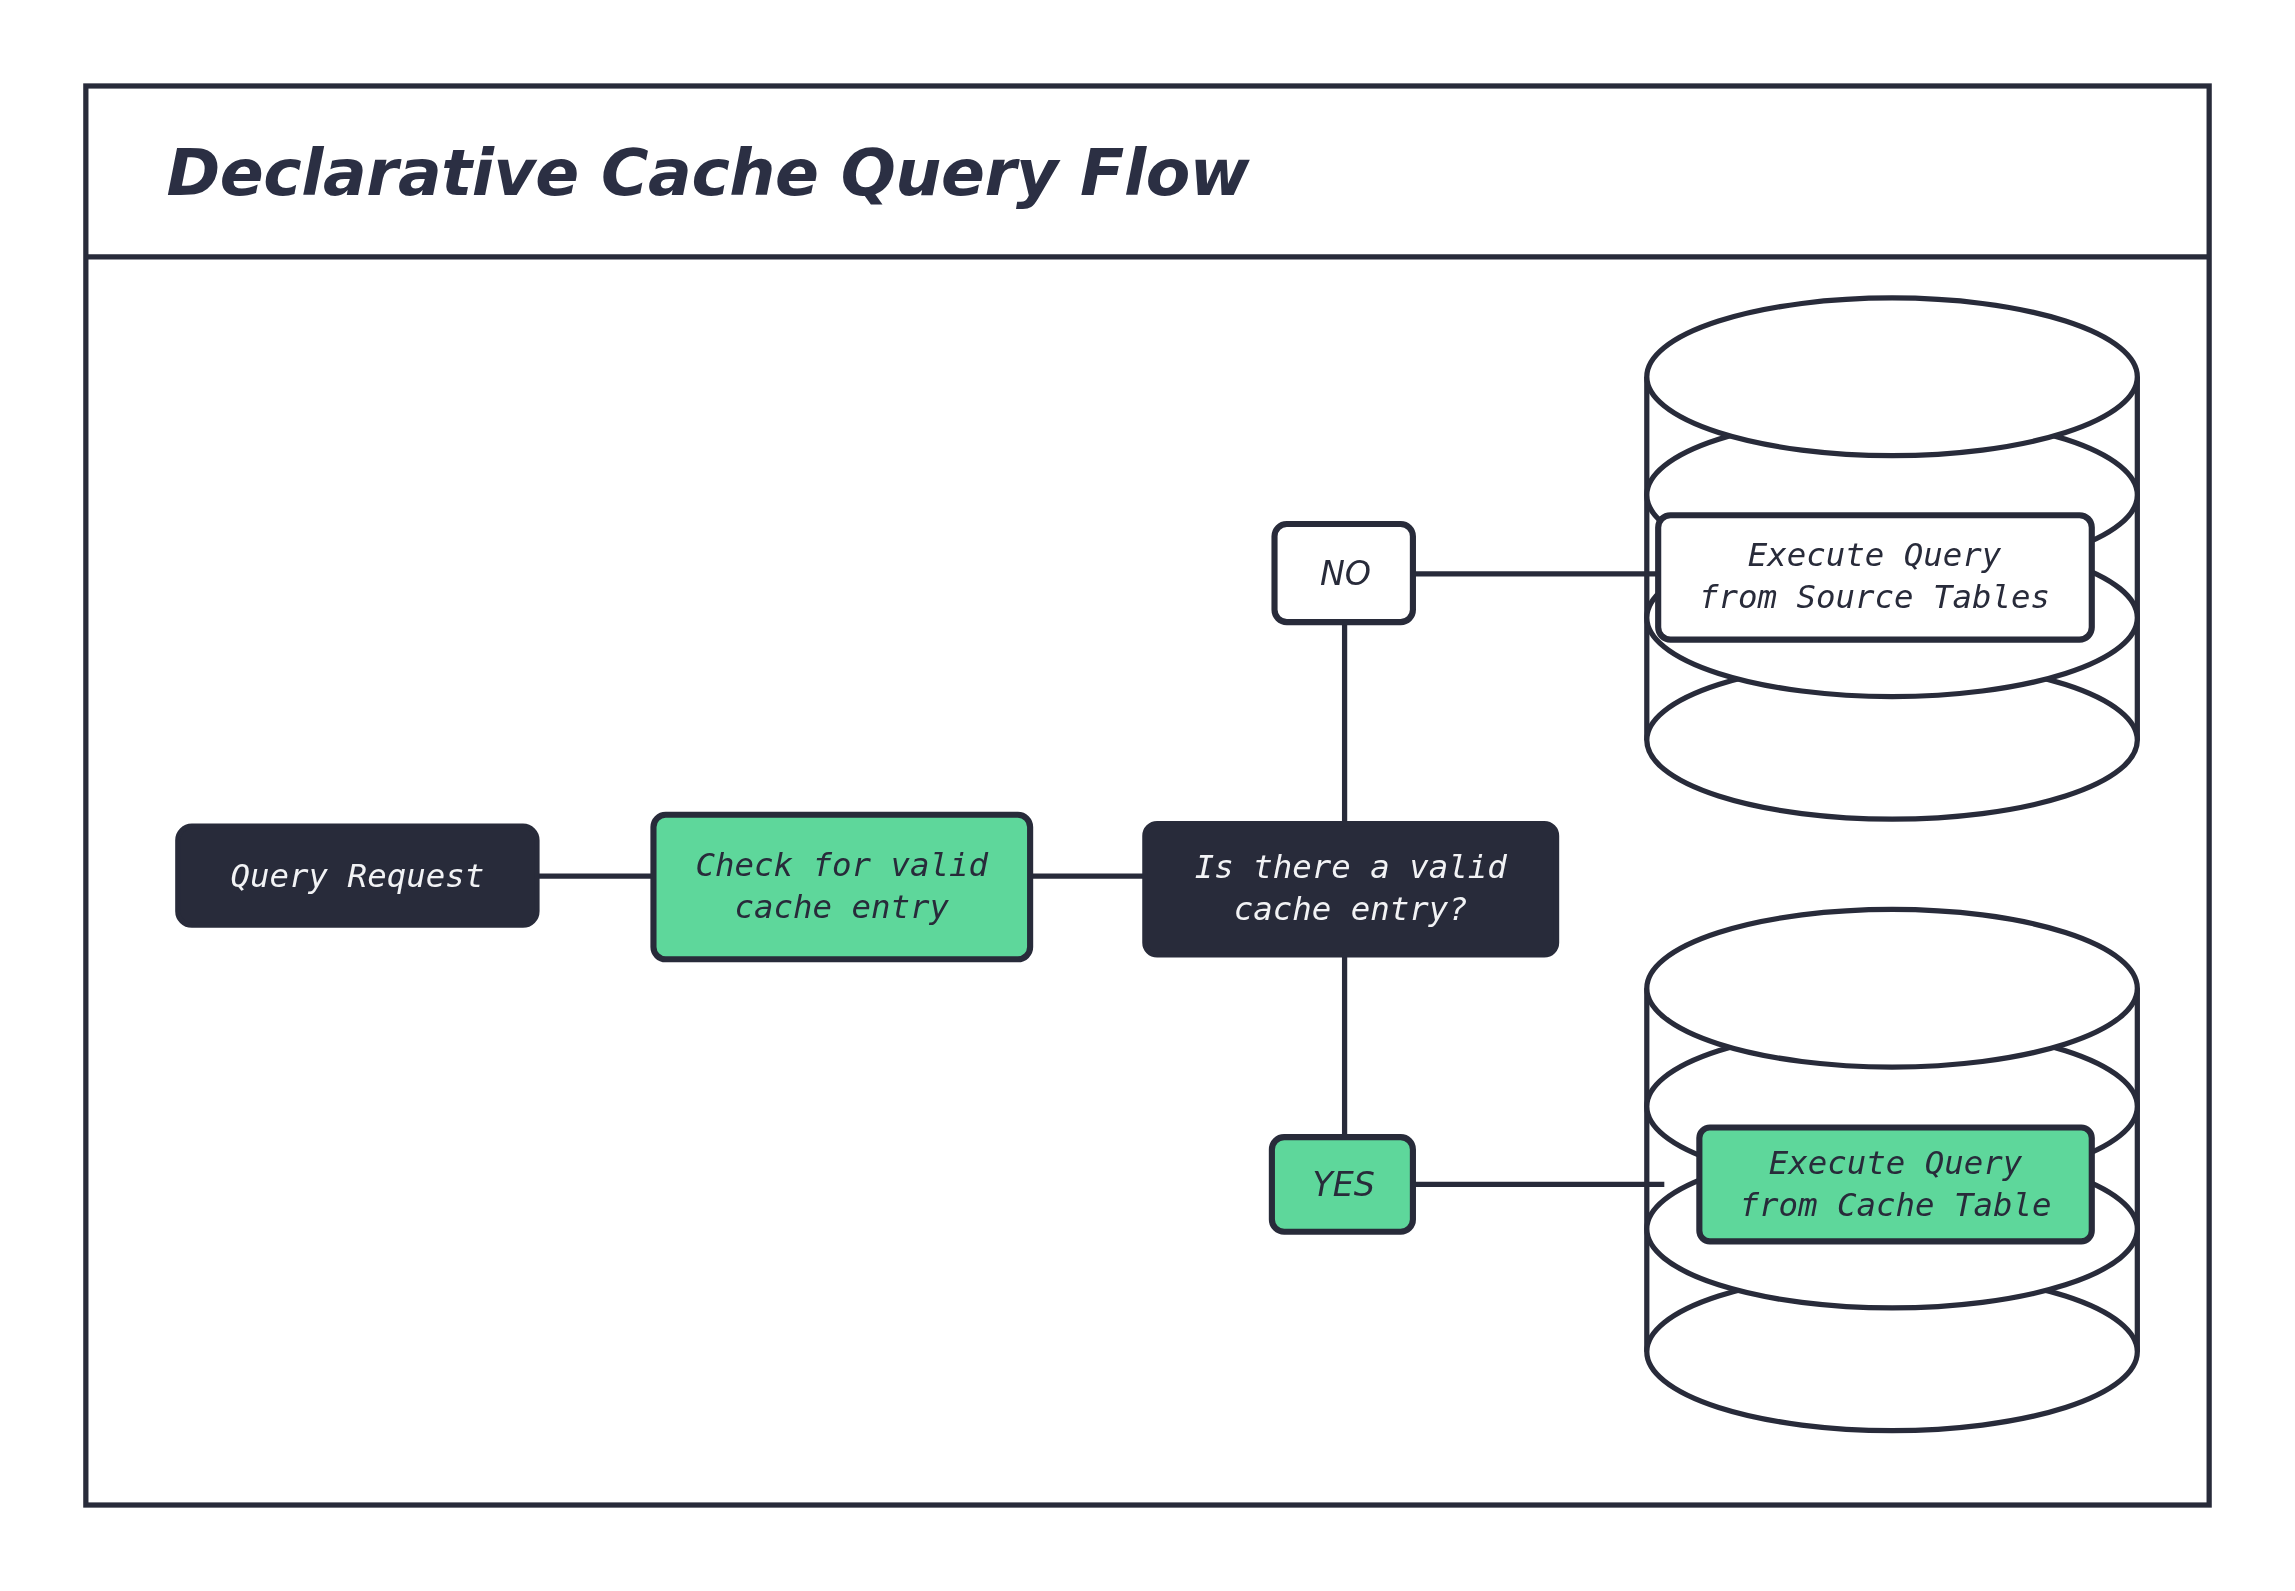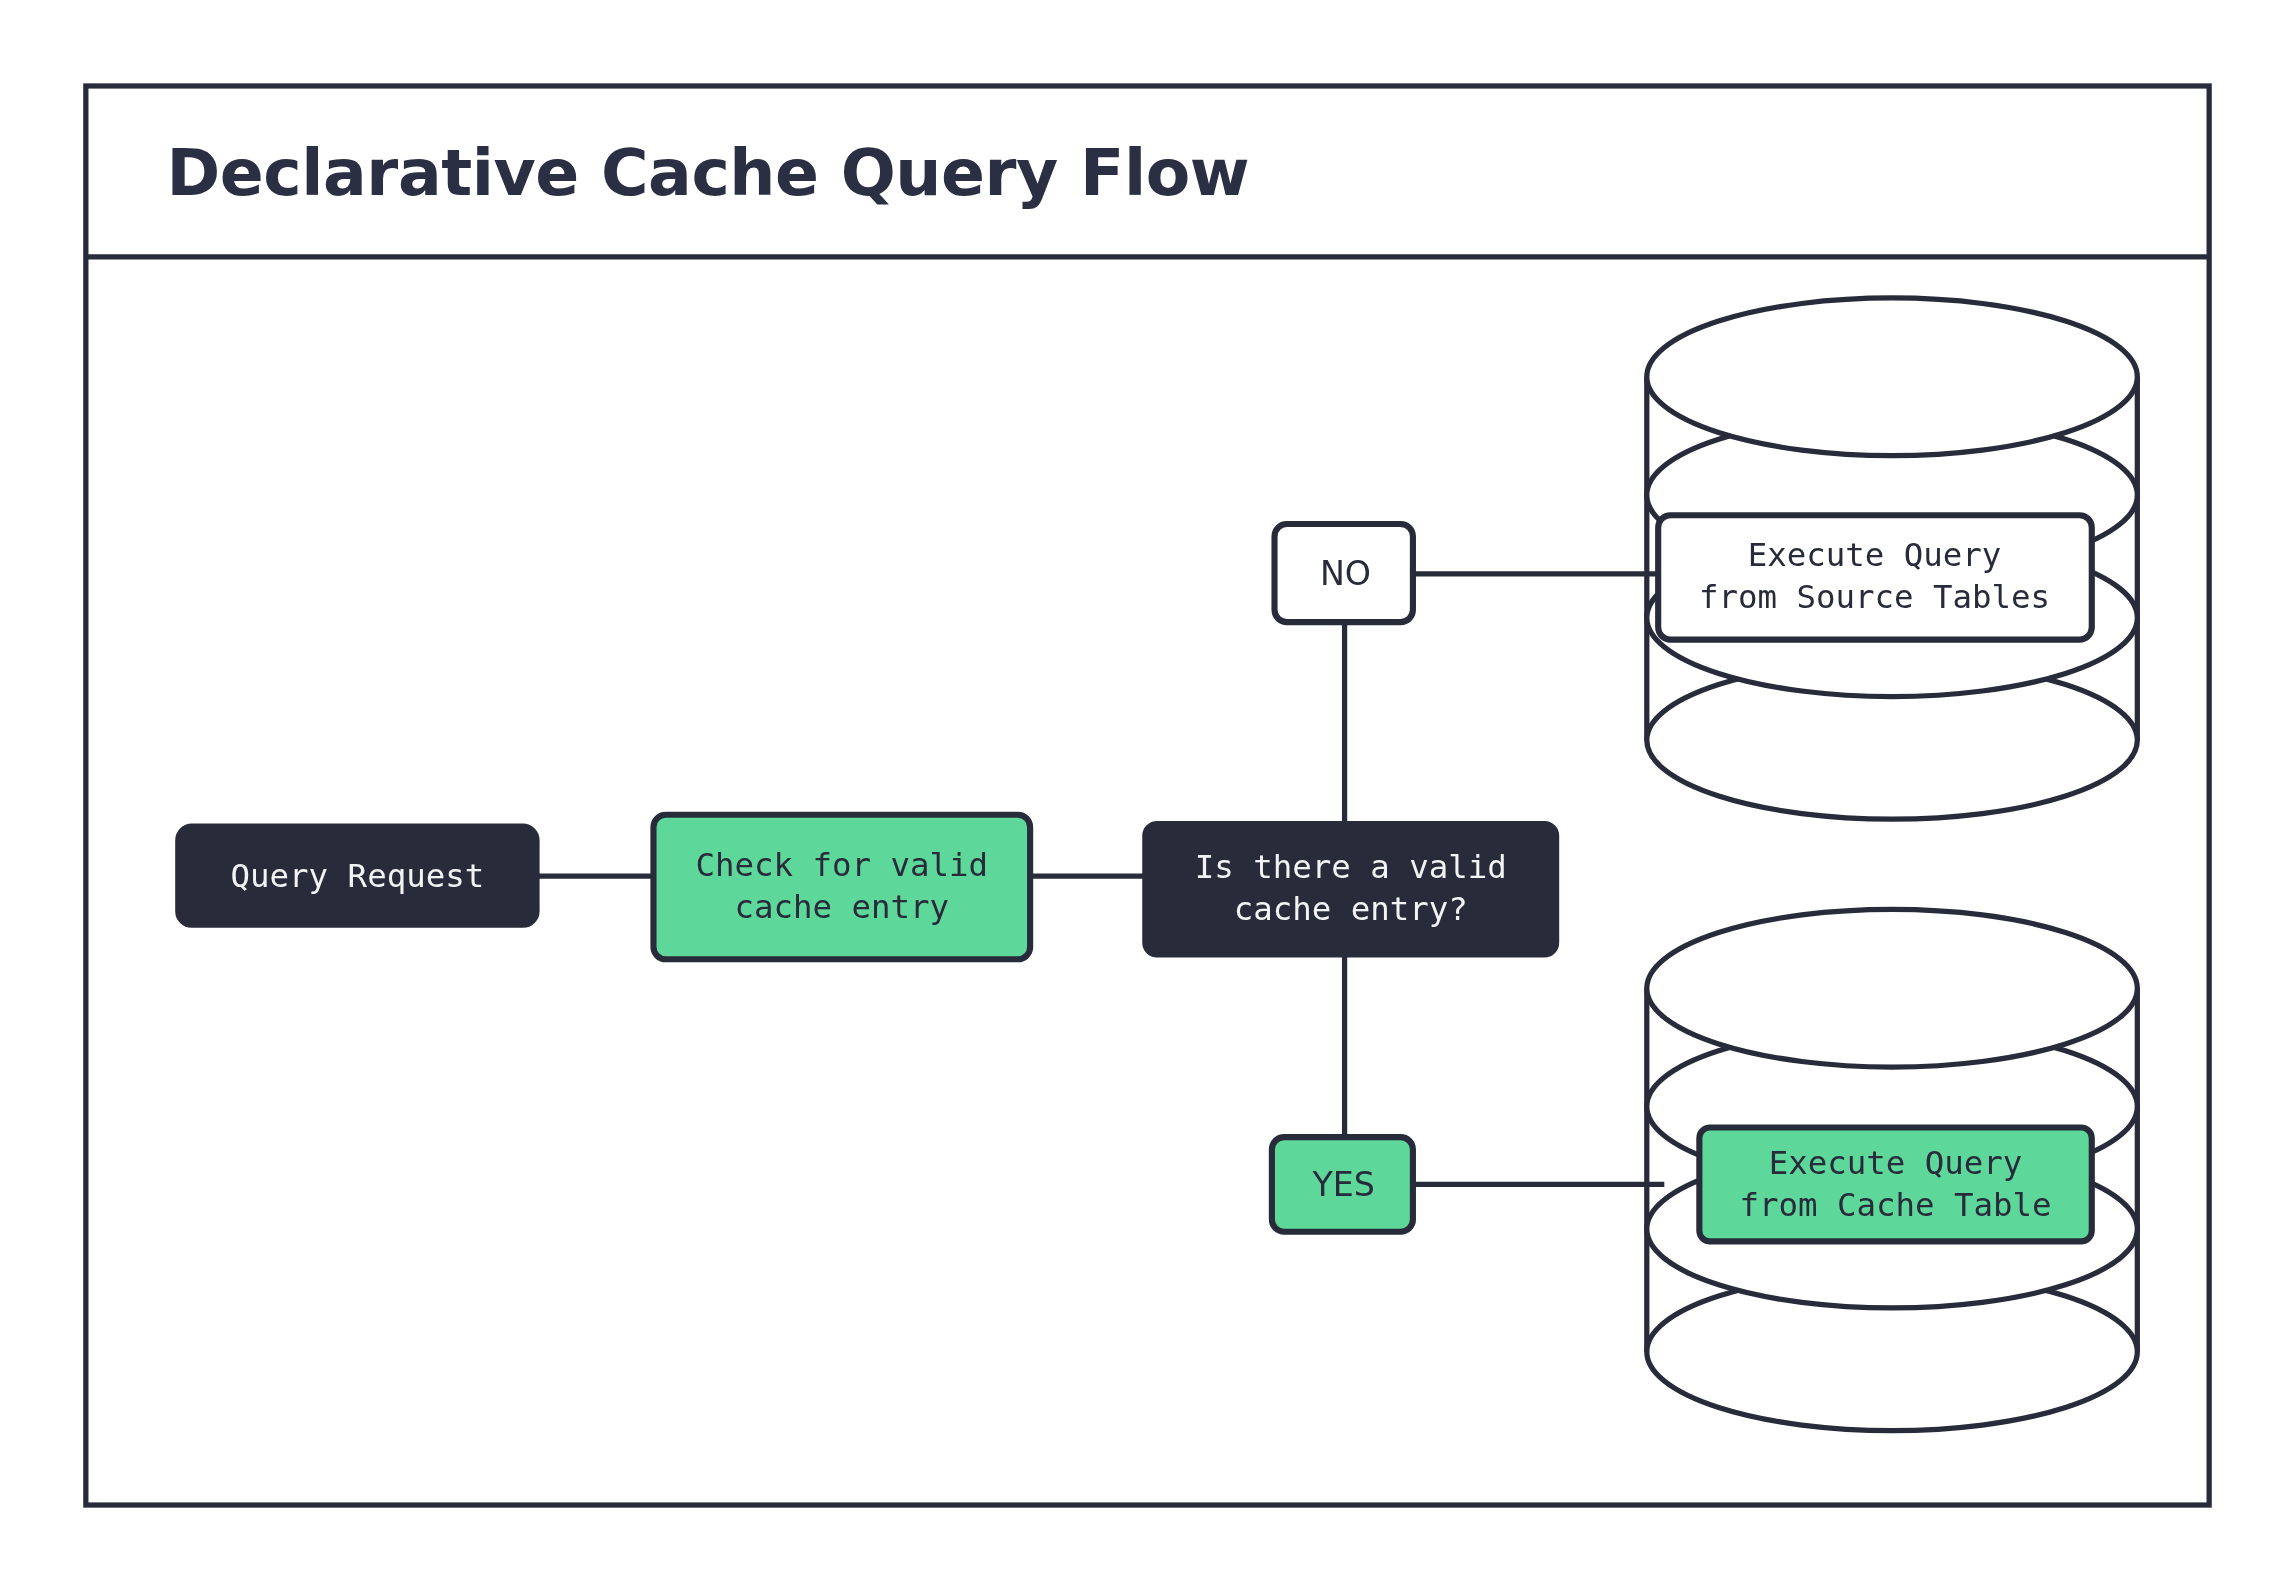--- a/index.html
+++ b/index.html
@@ -11,20 +11,21 @@
     width: 2295px;
     height: 1591px;
     font-family: "Liberation Sans", sans-serif;
     overflow: hidden;
   }
   #stage {
     position: relative;
     width: 2295px;
     height: 1234px;
     background: #ffffff;
+    font-style: italic;
   }
   svg#diagram {
     position: absolute;
     inset: 0;
     width: 2295px;
     height: 1591px;
     display: block;
   }
   .frame-rect {
     fill: #ffffff;

